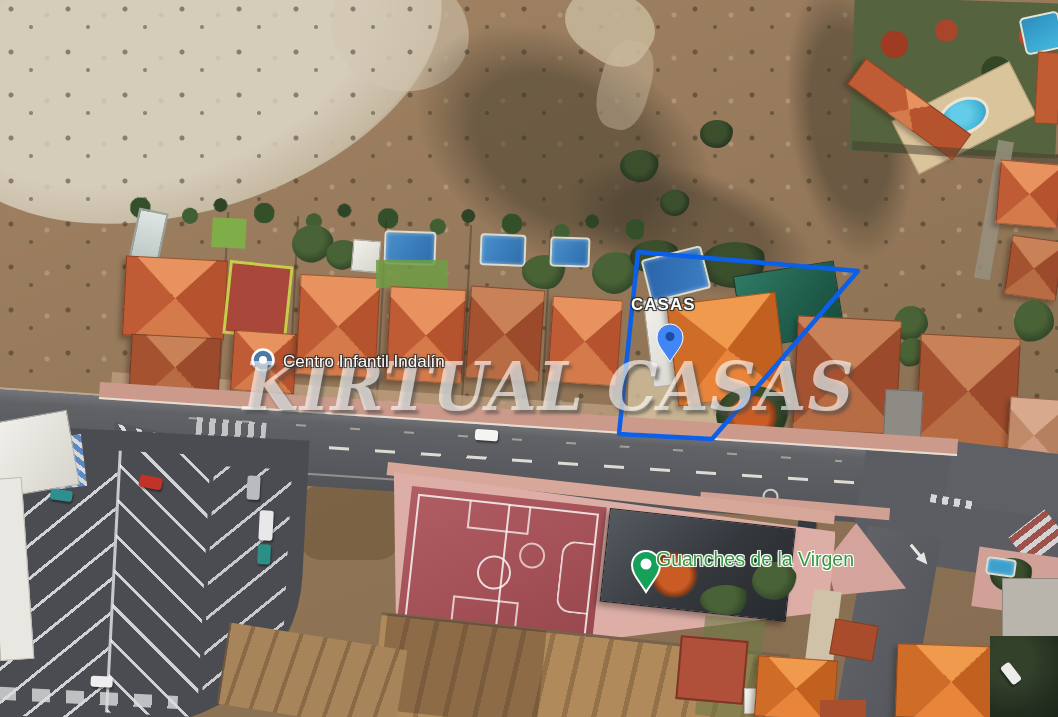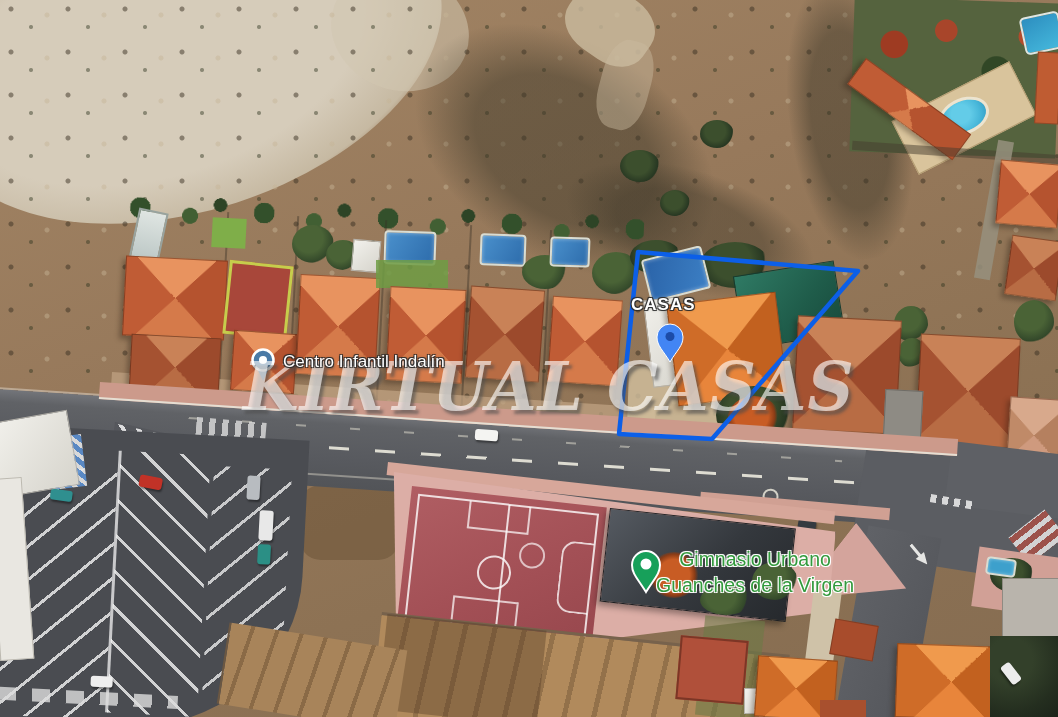--- a/index.html
+++ b/index.html
@@ -224,17 +224,16 @@
     </g>
   </svg>
 
   <div id="watermark">KIRTUAL CASAS</div>
 
   <div class="map-label white-label" style="left:631px;top:295px;font-weight:bold;letter-spacing:1px;">CASAS</div>
 
   <div class="map-label white-label" style="left:283px;top:352px;">Centro Infantil Indalín</div>
 
   <div class="map-label green-label" style="left:638px;top:546px;width:234px;">
-    <span style="display:block;">Gimnasio Urbano</span>
     <span style="display:block;">Guanches de la Virgen</span>
   </div>
 
 </div>
 
 </body></html>

